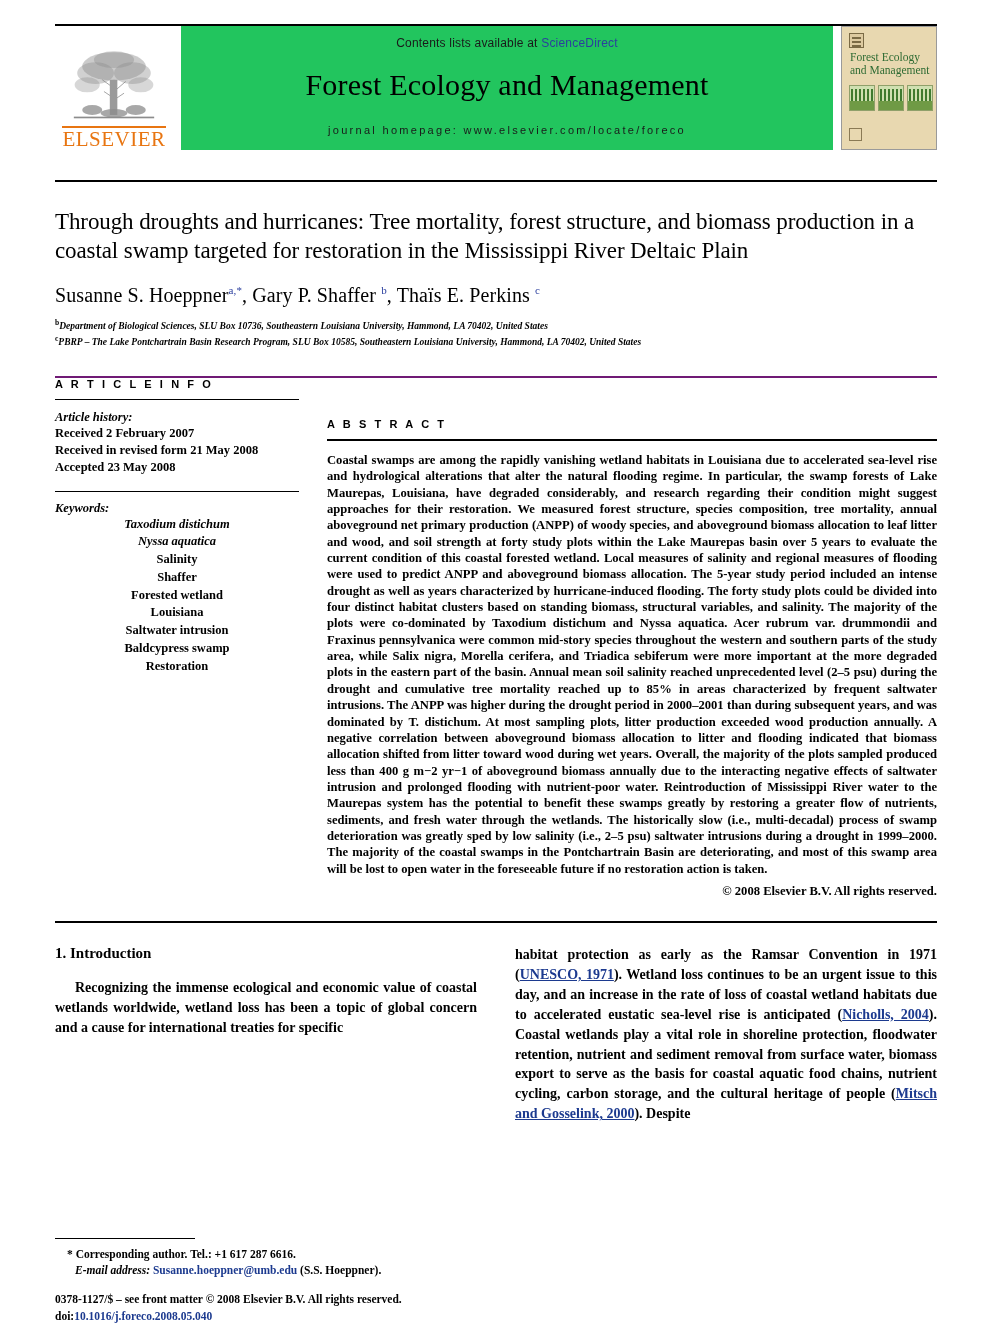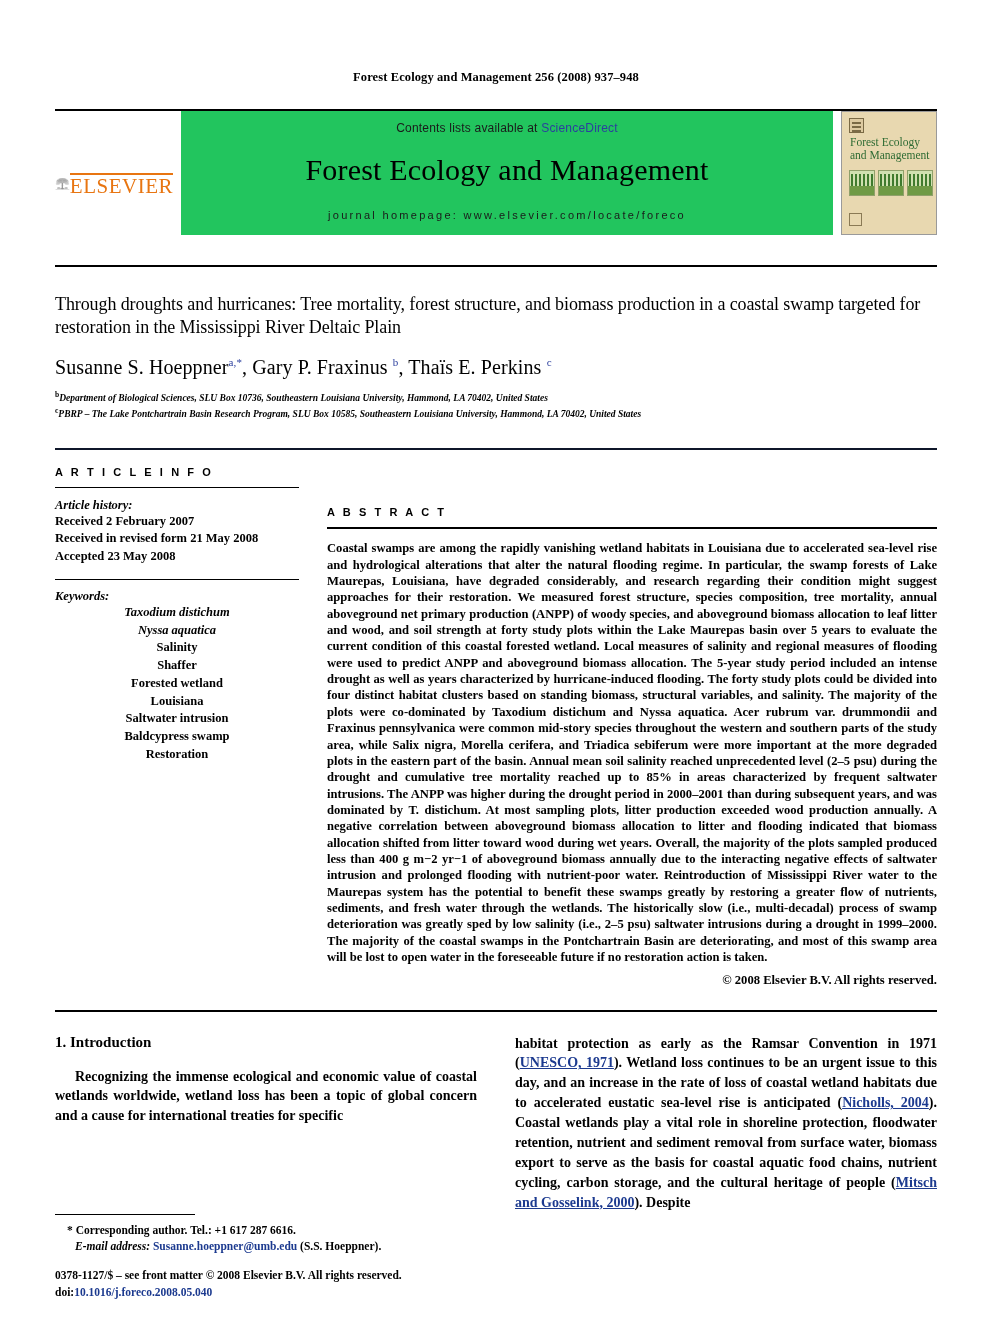--- a/index.html
+++ b/index.html
@@ -30,21 +30,21 @@
     border-top: 2px solid #000;
     display: flex;
     align-items: stretch;
     height: 126px;
   }
   .elsevier-logo {
     width: 118px;
     flex: 0 0 118px;
     padding-top: 6px;
     display: flex;
-    flex-direction: row;
+    flex-direction: column;
     align-items: center;
     justify-content: space-between;
     margin-top: 16px;
   }
   .tree-svg { display: block; }
   .elsevier-word {
     font-family: "Liberation Serif", serif;
     font-size: 21px;
     letter-spacing: 0.5px;
     color: #E87511;
@@ -121,21 +121,21 @@
   .cover-bottom-mark {
     position:absolute; left:7px; bottom:8px; width:13px; height:13px;
     border:1px solid #8a7a55;
   }
 
   
   .title-rule { border-top: 2px solid #000; margin-top: 30px; }
   h1.paper-title {
     font-family: "Liberation Serif", serif;
     font-weight: 400;
-    font-size: 18px;
+    font-size: 23px;
     line-height: 1.26;
     margin: 26px 0 0 0;
     letter-spacing: -0.1px;
   }
   .authors {
     font-size: 20px;
     margin-top: 18px;
     letter-spacing: 0.1px;
   }
   .authors sup { font-size: 11px; color: #2b3f9e; vertical-align: super; }
@@ -145,22 +145,22 @@
     font-style: italic;
     font-weight: bold;
     line-height: 1.45;
   }
   .affil sup { font-size: 7.5px; font-style: normal; }
 
   
   .cols {
     display: flex;
     margin-top: 26px;
-    border-top: 2px solid #0f172a;
-    padding-top: 16px;
+    border-top: 2px solid #701a75;
+    padding-top: 0;
   }
   .col-info { width: 262px; flex: 0 0 262px; padding-right: 18px; }
   .col-abs  { flex: 1 1 auto; padding-left: 10px; margin-top: 40px; }
 
   .sec-head {
     font-family: "Liberation Sans", sans-serif;
     font-size: 11px;
     font-weight: bold;
     letter-spacing: 2.6px;
     margin-bottom: 9px;
@@ -221,21 +221,20 @@
   .mail-link { color: #1c3a8f; }
   .footer-wrap { position: absolute; left: 55px; bottom: 22px; width: 500px; }
   .footer-line { font-size: 11.5px; font-weight: bold; line-height: 1.5; }
   .doi-link { color: #1c3a8f; }
 </style>
 </head>
 <body>
 
 <div class="page">
 
-  <div class="runhead">Forest Ecology and Management 256 (2008) 937–948</div>
 
   <div class="masthead">
 
     <div class="elsevier-logo">
       <svg class="tree-svg" width="104" height="92" viewBox="0 0 104 92">
         <g fill="#8c8c8c">
           <ellipse cx="52" cy="22" rx="38" ry="17" opacity="0.45"></ellipse>
           <ellipse cx="30" cy="30" rx="22" ry="13" opacity="0.4"></ellipse>
           <ellipse cx="74" cy="30" rx="22" ry="13" opacity="0.4"></ellipse>
           <ellipse cx="52" cy="14" rx="24" ry="10" opacity="0.4"></ellipse>
@@ -287,21 +286,21 @@
       </div>
       <div class="cover-bottom-mark"></div>
     </div>
   </div>
 
   <div class="title-rule"></div>
 
   <h1 class="paper-title">Through droughts and hurricanes: Tree mortality, forest structure, and biomass production in a coastal swamp targeted for restoration in the Mississippi River Deltaic Plain</h1>
 
   <div class="authors">
-    <span>Susanne S. Hoeppner</span><sup>a,*</sup>, <span>Gary P. Fraxinus</span> <sup>b</sup>, <span>Thaïs E. Perkins</span> <sup>c</sup>
+    <span>Susanne S. Hoeppner</span><sup>a,*</sup>, <span>Gary P. Shaffer</span> <sup>b</sup>, <span>Thaïs E. Perkins</span> <sup>c</sup>
   </div>
 
   <div class="affiliations">
     <div class="affil"><sup>b</sup><span>Department of Biological Sciences, SLU Box 10736, Southeastern Louisiana University, Hammond, LA 70402, United States</span></div>
     <div class="affil"><sup>c</sup><span>PBRP – The Lake Pontchartrain Basin Research Program, SLU Box 10585, Southeastern Louisiana University, Hammond, LA 70402, United States</span></div>
   </div>
 
   <div class="cols">
 
     <div class="col-info">

